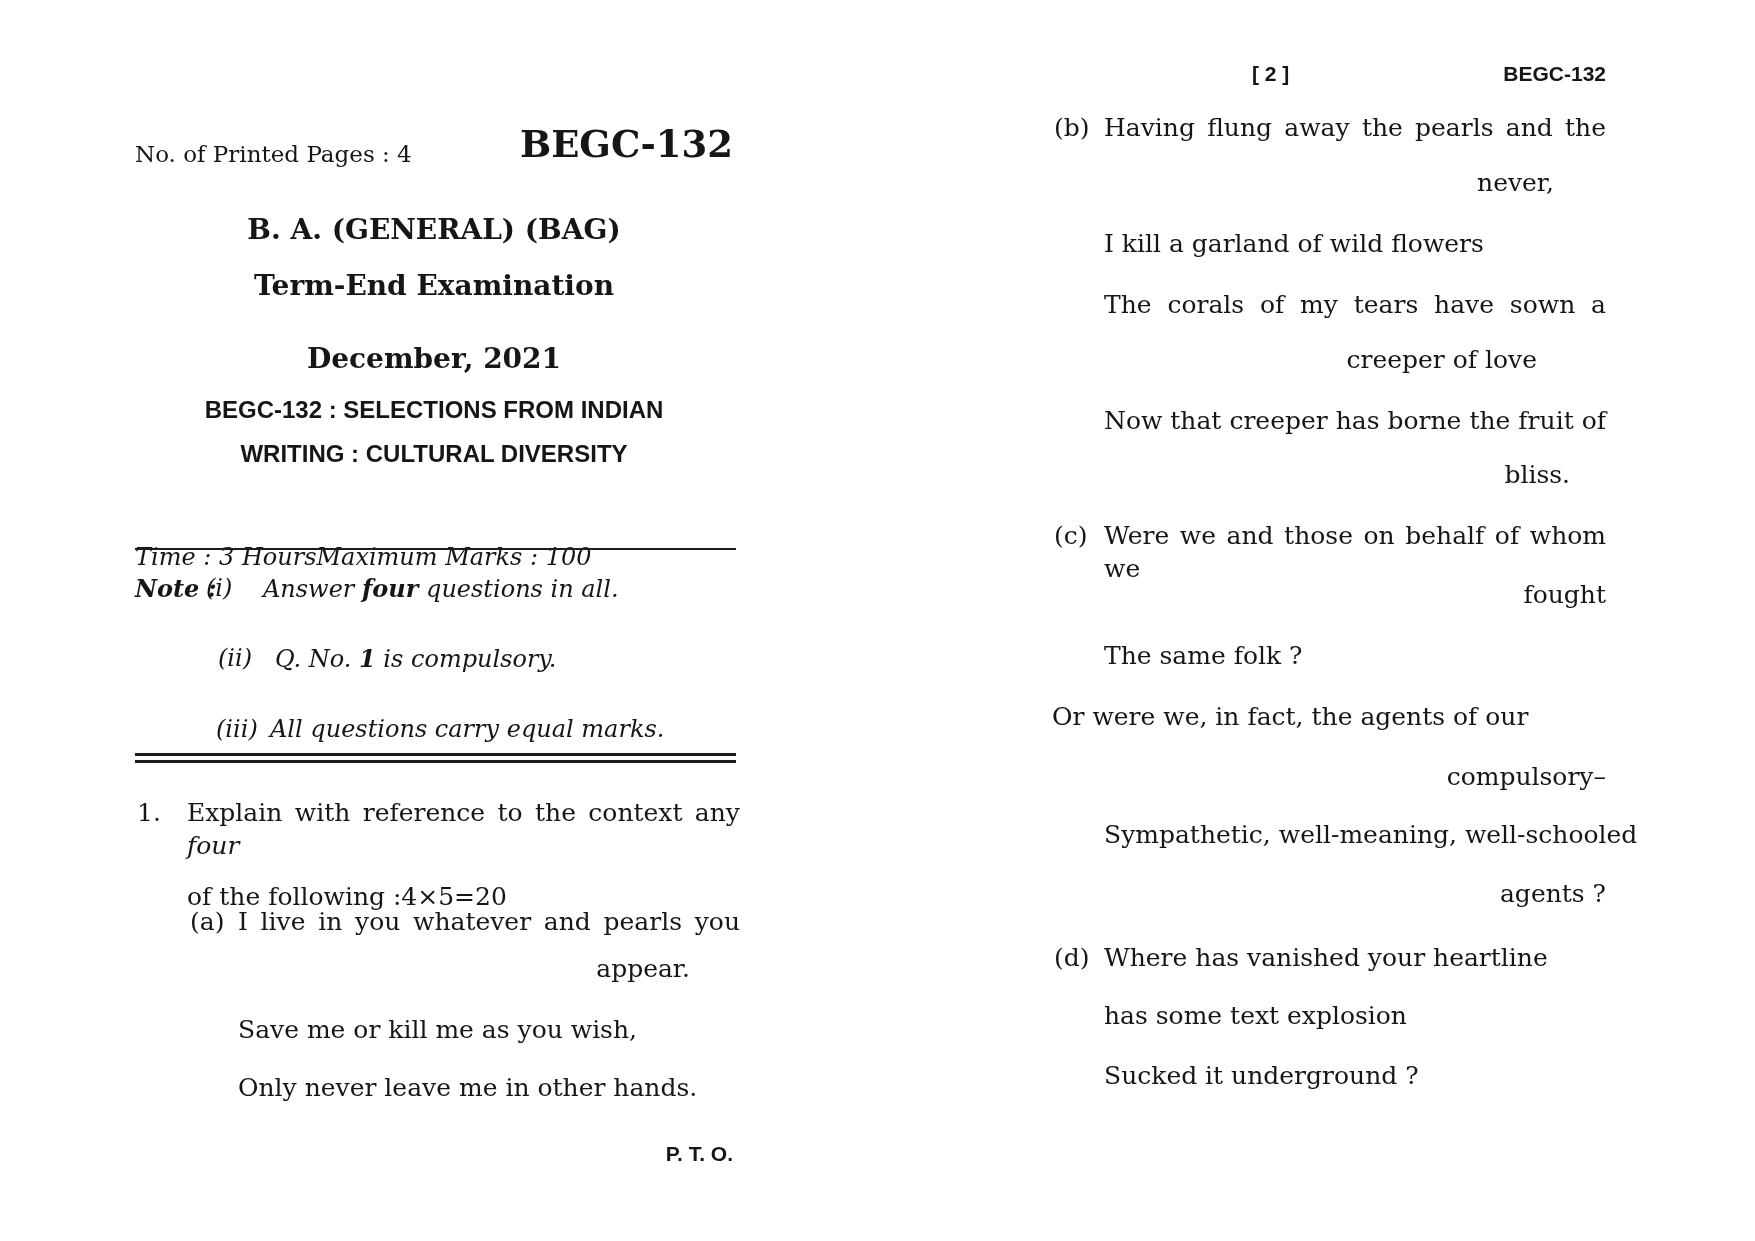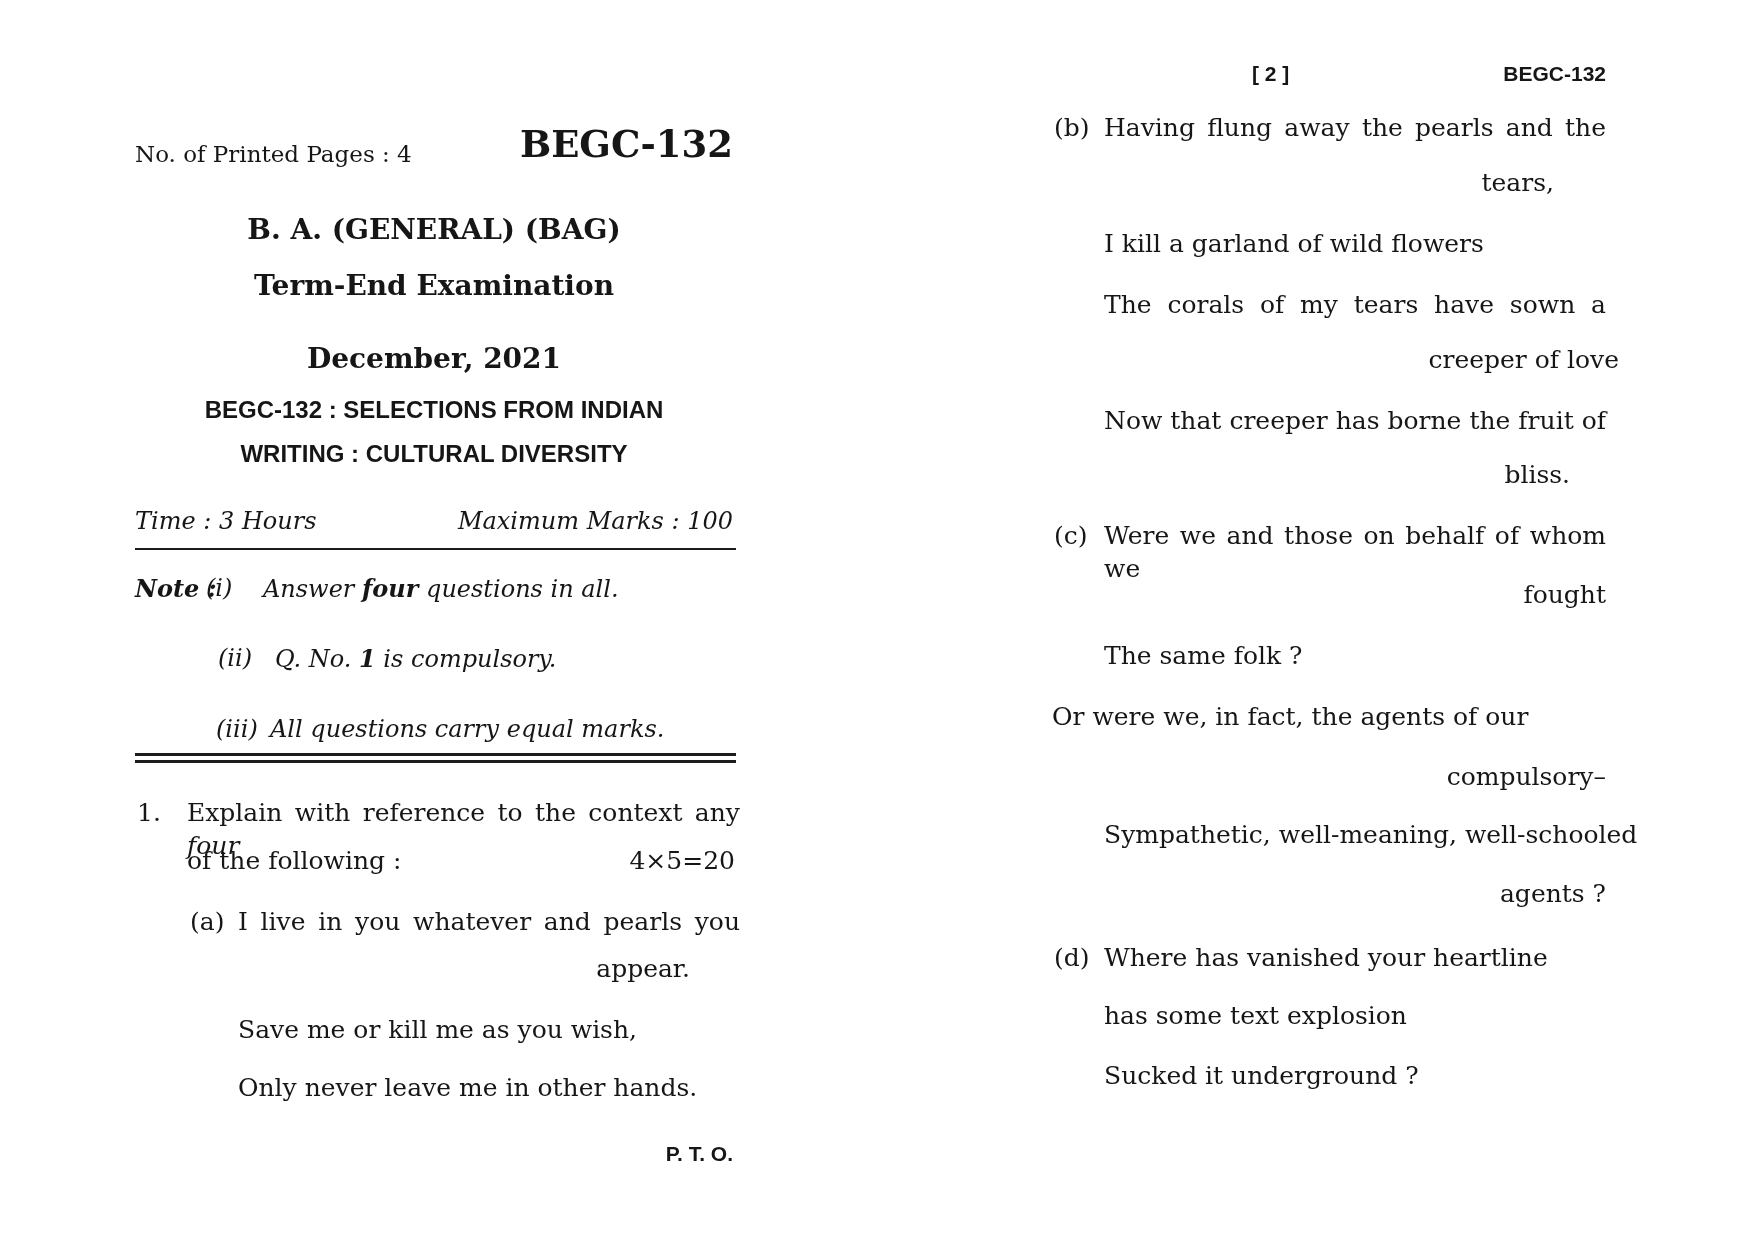--- a/index.html
+++ b/index.html
@@ -7,21 +7,21 @@
          font-family:"DejaVu Serif",serif;color:#161616;}
   .line{position:absolute;font-size:25px;line-height:1.3;white-space:nowrap;}
   .wrapline{position:absolute;font-size:25px;line-height:1.3;}
   .serif{font-family:"DejaVu Serif",serif;}
   .sans{font-family:"Liberation Sans",sans-serif;font-weight:700;}
   .it{font-style:italic;}
   .b{font-weight:700;}
   .just{text-align:justify;text-align-last:justify;white-space:normal;}
   .right{text-align:right;}
   .center{text-align:center;}
-  .row-between{display:flex;justify-content:space-between;}
+  .row-between{display:flex;justify-content:flex-start;margin-top:36px;}
   .h-serif{font-weight:700;font-size:28px;}
   .code-big{font-size:37px;font-weight:700;}
   .course{font-size:24px;letter-spacing:0px;}
   .meta{font-size:24px;}
   .notefs{font-size:24px;}
   .smallhead{font-size:21px;}
   .pp{font-size:23px;}
   .rule{position:absolute;background:#1c1c1c;height:2px;}
   .double-rule{position:absolute;height:10px;box-sizing:border-box;
                border-top:3px solid #1c1c1c;border-bottom:3px solid #1c1c1c;}
@@ -88,24 +88,24 @@
     <div class="line sans smallhead right" style="top:1140px;left:135px;width:598px">P. T. O.</div>
   </section>
 
   <section>
 
     <div class="line sans smallhead" style="top:60px;left:1252px">[ 2 ]</div>
     <div class="line sans smallhead right" style="top:60px;left:1404px;width:202px">BEGC-132</div>
 
     <span class="line serif" style="top:112px;left:1054px">(b)</span>
     <div class="wrapline serif just" style="top:112px;left:1104px;width:502px">Having flung away the pearls and the</div>
-    <div class="line serif right" style="top:167px;left:1104px;width:450px">tears,</div>
+    <div class="line serif right" style="top:167px;left:1104px;width:450px">never,</div>
     <div class="line serif" style="top:228px;left:1104px">I kill a garland of wild flowers</div>
     <div class="wrapline serif just" style="top:289px;left:1104px;width:502px">The corals of my tears have sown a</div>
-    <div class="line serif right" style="top:344px;left:1158px;width:461px">creeper of love</div>
+    <div class="line serif right" style="top:344px;left:1076px;width:461px">creeper of love</div>
     <div class="wrapline serif just" style="top:405px;left:1104px;width:502px">Now that creeper has borne the fruit of</div>
     <div class="line serif right" style="top:459px;left:1104px;width:466px">bliss.</div>
 
     <span class="line serif" style="top:520px;left:1054px">(c)</span>
     <div class="wrapline serif just" style="top:520px;left:1104px;width:502px">Were we and those on behalf of whom we</div>
     <div class="line serif right" style="top:579px;left:1104px;width:502px">fought</div>
     <div class="line serif" style="top:640px;left:1104px">The same folk ?</div>
     <div class="line serif" style="top:701px;left:1052px">Or were we, in fact, the agents of our</div>
     <div class="line serif right" style="top:761px;left:1104px;width:502px">compulsory–</div>
     <div class="line serif" style="top:819px;left:1104px">Sympathetic, well-meaning, well-schooled</div>

